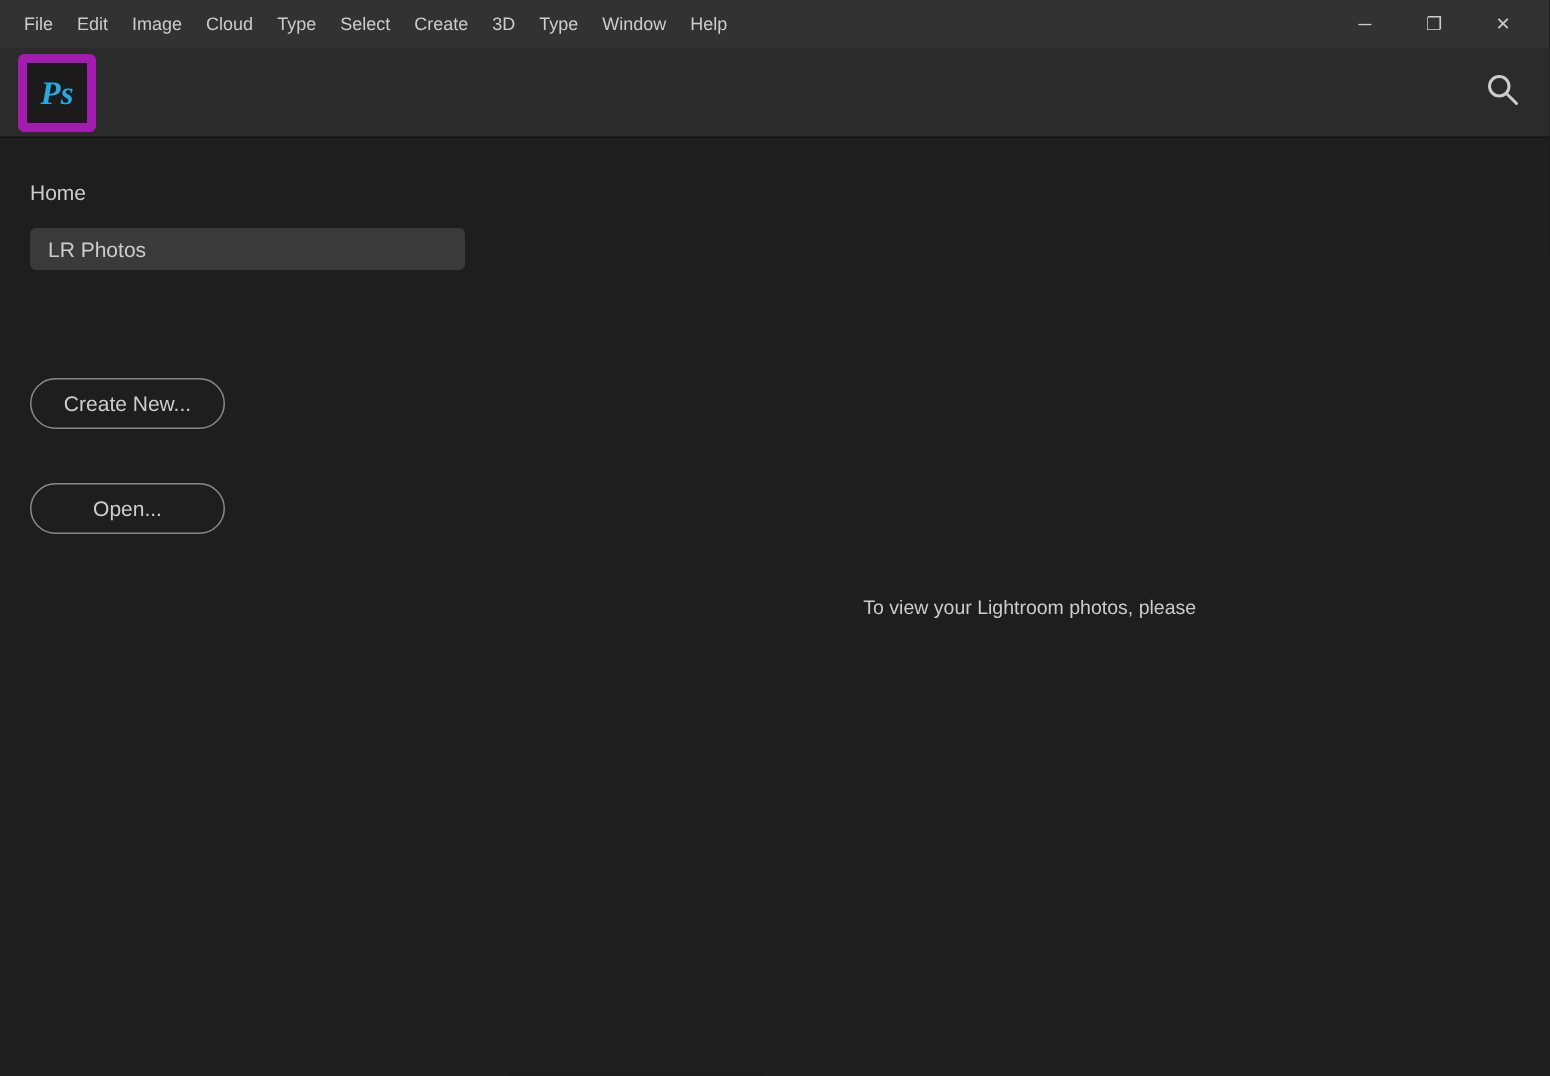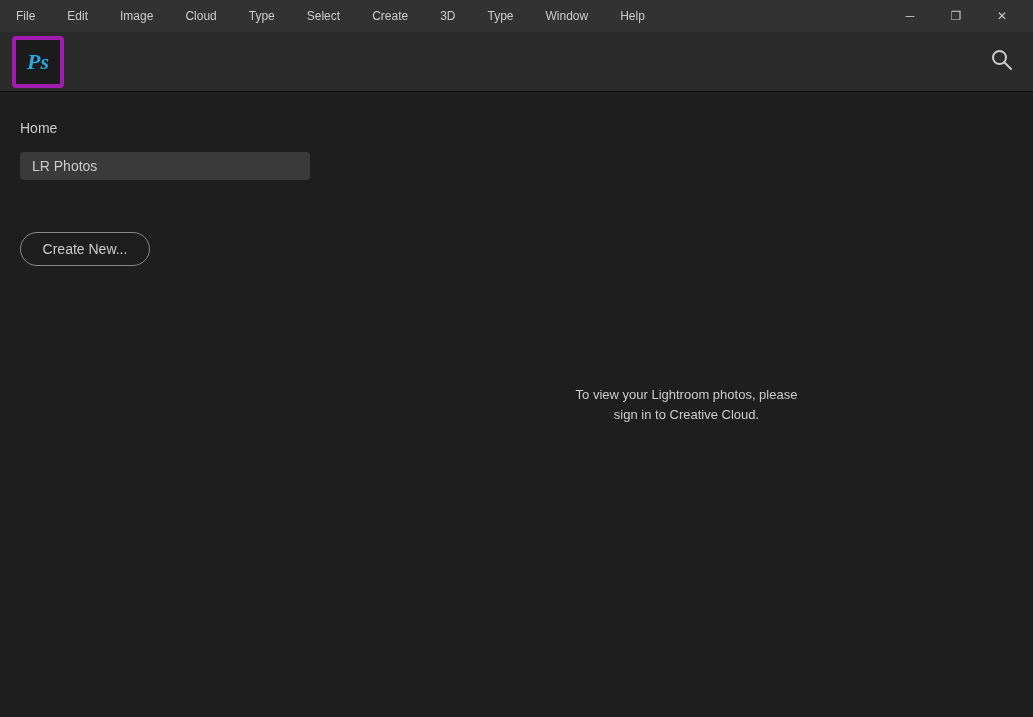--- a/index.html
+++ b/index.html
@@ -24,21 +24,21 @@
       background: #323232;
       display: flex;
       align-items: center;
       justify-content: space-between;
       padding: 0 8px;
     }
 
     .title-bar-menu {
       display: flex;
       align-items: center;
-      gap: 16px;
+      gap: 0px;
     }
 
     .menu-item {
       color: #cccccc;
       font-size: 12px;
       padding: 6px 8px;
       cursor: pointer;
     }
 
     .title-bar-controls {
@@ -69,21 +69,21 @@
       align-items: center;
       justify-content: space-between;
       padding: 0 12px;
       border-bottom: 1px solid #111;
     }
 
     .ps-logo {
       width: 52px;
       height: 52px;
       background: #1b1b1b;
-      border: 4px solid #a21caf;
+      border: 6px solid #a21caf;
       display: flex;
       align-items: center;
       justify-content: center;
       border-radius: 4px;
     }
 
     .ps-logo-text {
       color: #29a9e0;
       font-size: 22px;
       font-weight: bold;
@@ -144,20 +144,21 @@
     .outline-btn {
       background: transparent;
       border: 1.5px solid #888888;
       border-radius: 20px;
       color: #cccccc;
       font-size: 14px;
       padding: 8px 20px;
       cursor: pointer;
       text-align: center;
       width: 130px;
+      margin-top: 20px;
     }
 
     
     .right-content {
       flex: 1;
       height: 100%;
       display: flex;
       align-items: center;
       justify-content: center;
       padding: 20px;
@@ -214,22 +215,22 @@
   </div>
 </div>
 
 <div class="main-content">
 
   <div class="sidebar">
     <div class="sidebar-home">Home</div>
     <div class="sidebar-lr-photos">LR Photos</div>
     <div class="sidebar-buttons">
       <button class="outline-btn">Create New...</button>
+      <button class="outline-btn">Open...</button>
     </div>
   </div>
 
   <div class="right-content">
     <div class="lightroom-message">
       <span>To view your Lightroom photos, please</span><br>
-      <span>sign in to Creative Cloud.</span>
     </div>
   </div>
 </div>
 
 </body></html>

